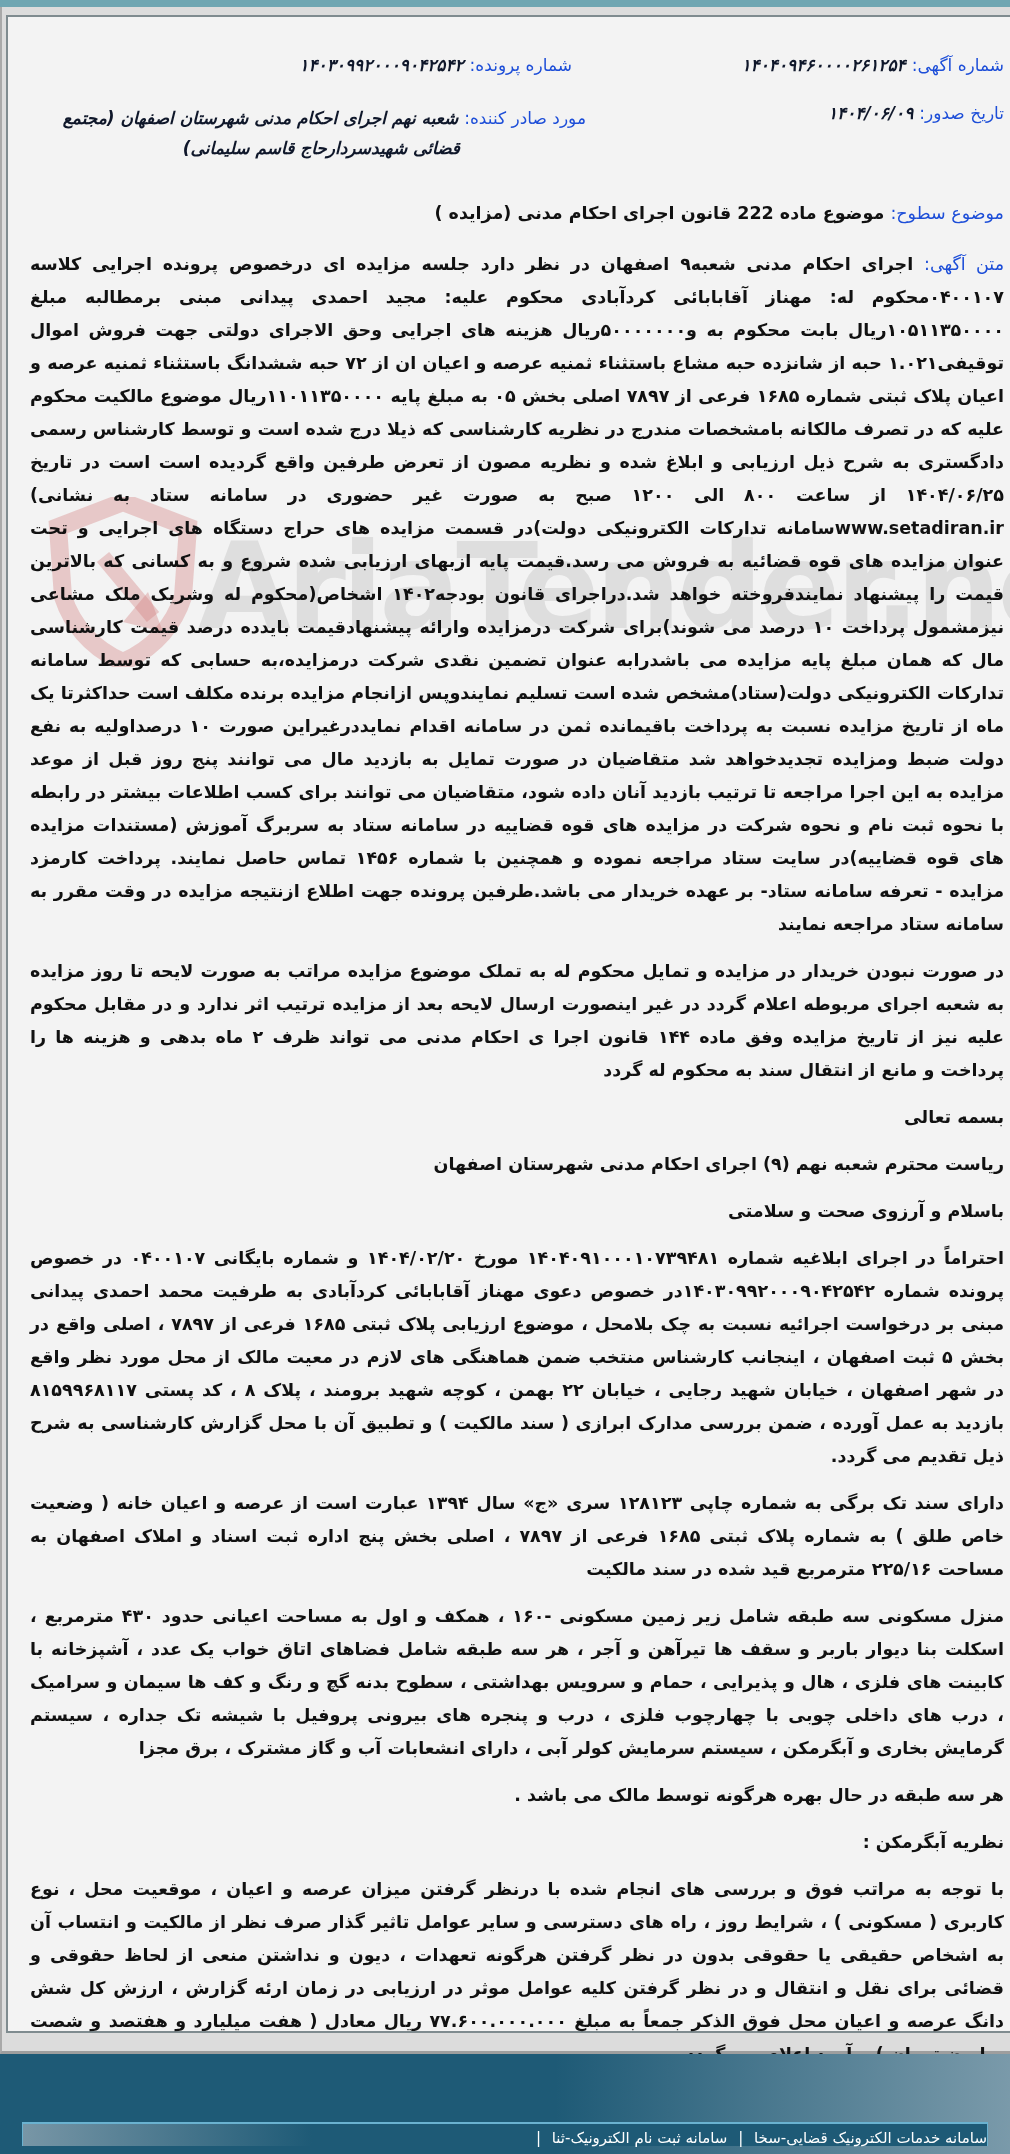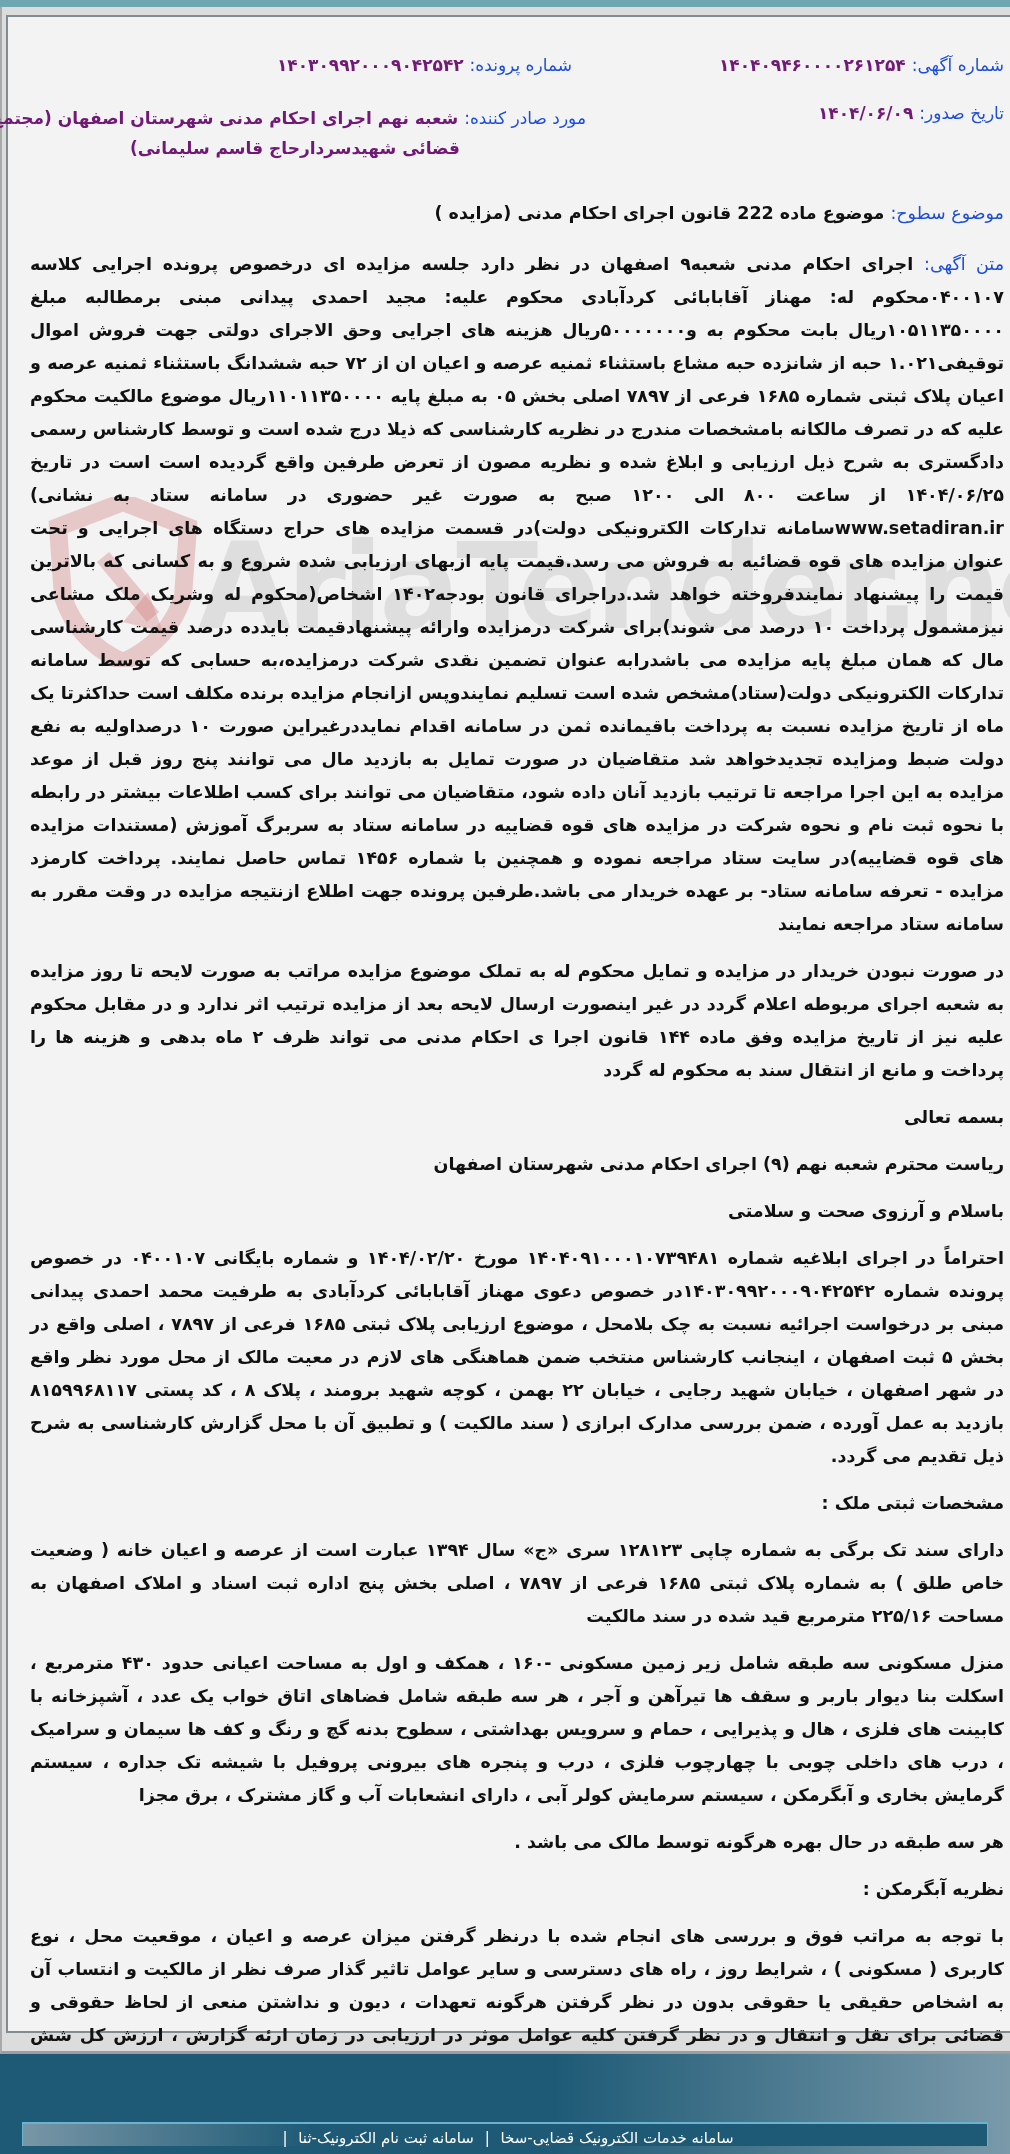--- a/index.html
+++ b/index.html
@@ -30,38 +30,38 @@
   }
   .wm-text {
     position: absolute; left: 150px; top: 20px;
     font-family: "DejaVu Sans", sans-serif; font-weight: bold; font-size: 120px;
     color: rgba(170,170,170,0.28); letter-spacing: -4px; direction: ltr; white-space: nowrap;
   }
   .wm-shield { position: absolute; left: 0; top: 0; }
 
   .meta-row { position: absolute; font-size: 17px; font-weight: bold; color: #111; white-space: nowrap; }
   .lbl { color: #1d4ed8; font-weight: normal; }
-  .val { font-weight: bold; color: #701a75; }
+  .val { font-weight: bold; color: #0f172a; font-style: italic; }
 
   .content {
     position: absolute; right: 8px; left: 22px; top: 180px;
     font-size: 17.5px; font-weight: bold; color: #111;
     line-height: 33px; text-align: justify;
   }
   .content p { margin: 0 0 14px 0; }
 
   .footer-bg {
     position: absolute; left: 0; top: 2054px; width: 1010px; height: 100px;
     background: linear-gradient(90deg, #1e5a76 0%, #1e5a76 55%, #7a9aaa 100%);
   }
   .footer-bar {
     position: absolute; left: 22px; top: 2122px; width: 966px; height: 24px;
     background: linear-gradient(90deg, #7896a6 0%, #1e5a76 30%, #1e5a76 100%);
     border-top: 2px solid #6ab2d0; border-left: 1px solid #6ab2d0; border-right: 1px solid #6ab2d0;
-    box-sizing: border-box; direction: rtl; text-align: center;
+    box-sizing: border-box; direction: rtl; 
     color: #fff; font-size: 15px; line-height: 28px;
   }
   .footer-bar a { color: #fff; text-decoration: none; }
   .sep { padding: 0 6px; }
 </style>
 </head>
 <body>
 
 <div class="topbar"></div>
 
@@ -102,21 +102,20 @@
       </p>
       <p>
         <span class="lbl">متن آگهی:</span>
         <span>اجرای احکام مدنی شعبه۹ اصفهان در نظر دارد جلسه مزایده ای درخصوص پرونده اجرایی کلاسه ۰۴۰۰۱۰۷محکوم له: مهناز آقابابائی کردآبادی محکوم علیه: مجید احمدی پیدانی مبنی برمطالبه مبلغ ۱۰۵۱۱۳۵۰۰۰۰ریال بابت محکوم به و۵۰۰۰۰۰۰۰ریال  هزینه های اجرایی وحق الاجرای دولتی جهت فروش اموال توقیفی۱.۰۲۱ حبه از شانزده حبه مشاع باستثناء ثمنیه عرصه و اعیان ان از ۷۲ حبه ششدانگ باستثناء ثمنیه عرصه و اعیان  پلاک ثبتی شماره ۱۶۸۵ فرعی از ۷۸۹۷ اصلی بخش ۰۵  به مبلغ پایه ۱۱۰۱۱۳۵۰۰۰۰ریال موضوع مالکیت محکوم علیه  که در تصرف مالکانه بامشخصات مندرج در نظریه کارشناسی که ذیلا درج شده است و توسط کارشناس رسمی دادگستری به شرح ذیل ارزیابی و ابلاغ شده و نظریه مصون از تعرض طرفین واقع گردیده است است در تاریخ ۱۴۰۴/۰۶/۲۵ از ساعت ۸۰۰ الی ۱۲۰۰ صبح به صورت غیر حضوری در سامانه ستاد به نشانی) www.setadiran.irسامانه تدارکات الکترونیکی دولت)در قسمت مزایده های حراج دستگاه های اجرایی و تحت عنوان مزایده های قوه قضائیه به فروش می رسد.قیمت پایه ازبهای ارزیابی شده شروع و به کسانی که بالاترین قیمت را پیشنهاد نمایندفروخته خواهد شد.دراجرای قانون بودجه۱۴۰۲ اشخاص(محکوم له وشریک ملک مشاعی نیزمشمول پرداخت ۱۰ درصد می شوند)برای شرکت درمزایده وارائه پیشنهادقیمت بایدده درصد قیمت کارشناسی مال که همان مبلغ پایه مزایده می باشدرابه عنوان تضمین نقدی شرکت درمزایده،به حسابی که توسط سامانه تدارکات الکترونیکی دولت(ستاد)مشخص شده است تسلیم نمایندوپس ازانجام مزایده برنده مکلف است حداکثرتا یک ماه از تاریخ مزایده نسبت به پرداخت باقیمانده ثمن در سامانه اقدام نمایددرغیراین صورت ۱۰ درصداولیه به نفع دولت ضبط ومزایده تجدیدخواهد شد متقاضیان در صورت تمایل به بازدید مال  می توانند پنج روز قبل از موعد مزایده به این اجرا مراجعه تا ترتیب بازدید آنان داده شود، متقاضیان می توانند برای کسب اطلاعات بیشتر در رابطه با نحوه ثبت نام و نحوه شرکت در مزایده های قوه قضاییه در سامانه ستاد به سربرگ آموزش (مستندات مزایده های قوه قضاییه)در سایت ستاد مراجعه نموده و همچنین با شماره ۱۴۵۶ تماس حاصل نمایند. پرداخت کارمزد مزایده - تعرفه سامانه ستاد- بر عهده خریدار می باشد.طرفین پرونده جهت اطلاع ازنتیجه مزایده در وقت مقرر به سامانه ستاد مراجعه نمایند</span>
       </p>
       <p>در صورت نبودن خریدار در مزایده و تمایل محکوم له به تملک موضوع مزایده مراتب به صورت لایحه تا روز مزایده  به شعبه اجرای مربوطه اعلام گردد  در غیر اینصورت ارسال لایحه بعد از مزایده ترتیب اثر ندارد  و در مقابل محکوم علیه نیز از تاریخ مزایده وفق ماده ۱۴۴ قانون اجرا ی احکام مدنی می تواند ظرف ۲ ماه بدهی و هزینه ها را پرداخت و مانع از انتقال سند به محکوم له گردد</p>
       <p>بسمه تعالی</p>
       <p>ریاست محترم شعبه نهم (۹) اجرای احکام مدنی شهرستان اصفهان</p>
       <p>باسلام و آرزوی صحت و سلامتی</p>
       <p>احتراماً در اجرای ابلاغیه شماره ۱۴۰۴۰۹۱۰۰۰۱۰۷۳۹۴۸۱ مورخ ۱۴۰۴/۰۲/۲۰ و شماره بایگانی ۰۴۰۰۱۰۷ در خصوص پرونده شماره ۱۴۰۳۰۹۹۲۰۰۰۹۰۴۲۵۴۲در خصوص دعوی مهناز آقابابائی کردآبادی  به طرفیت محمد احمدی پیدانی مبنی بر درخواست اجرائیه نسبت به چک بلامحل ، موضوع ارزیابی پلاک ثبتی ۱۶۸۵ فرعی از ۷۸۹۷ ، اصلی واقع در بخش ۵ ثبت اصفهان ، اینجانب کارشناس منتخب ضمن هماهنگی های لازم در معیت مالک از محل مورد نظر واقع در شهر اصفهان ، خیابان شهید رجایی ، خیابان ۲۲ بهمن ، کوچه شهید برومند ، پلاک ۸ ، کد پستی ۸۱۵۹۹۶۸۱۱۷ بازدید به عمل آورده ، ضمن بررسی مدارک ابرازی ( سند  مالکیت ) و تطبیق آن با محل گزارش کارشناسی به شرح ذیل تقدیم می گردد.</p>
-      <p>مشخصات ثبتی ملک :</p>
       <p>دارای سند تک برگی به شماره چاپی ۱۲۸۱۲۳ سری «ج» سال ۱۳۹۴ عبارت است از عرصه و اعیان خانه  ( وضعیت خاص طلق ) به شماره پلاک ثبتی ۱۶۸۵ فرعی از ۷۸۹۷ ، اصلی بخش پنج اداره ثبت اسناد و املاک اصفهان به مساحت ۲۲۵/۱۶ مترمربع  قید شده در سند مالکیت</p>
       <p>منزل مسکونی سه طبقه شامل زیر زمین مسکونی -۱۶۰ ، همکف و اول به مساحت اعیانی حدود ۴۳۰ مترمربع ، اسکلت بنا دیوار باربر و سقف ها تیرآهن و آجر ، هر سه طبقه شامل فضاهای اتاق خواب یک عدد ، آشپزخانه با کابینت های فلزی ، هال و پذیرایی ، حمام و سرویس بهداشتی ، سطوح بدنه گچ و رنگ و کف ها سیمان و سرامیک ، درب های داخلی چوبی با چهارچوب فلزی ، درب و پنجره های بیرونی پروفیل با شیشه تک جداره ، سیستم گرمایش بخاری و آبگرمکن ، سیستم سرمایش کولر آبی ، دارای انشعابات آب و گاز مشترک ، برق مجزا</p>
       <p>هر سه طبقه در حال بهره هرگونه توسط مالک می باشد .</p>
       <p>نظریه آبگرمکن :</p>
       <p>با توجه به مراتب فوق و بررسی های انجام شده با درنظر گرفتن میزان عرصه و اعیان ،  موقعیت محل  ، نوع کاربری ( مسکونی ) ، شرایط روز ، راه های دسترسی و سایر عوامل تاثیر گذار صرف نظر از مالکیت و انتساب آن به اشخاص حقیقی یا حقوقی بدون در نظر گرفتن هرگونه تعهدات ، دیون و نداشتن منعی از لحاظ حقوقی و قضائی برای نقل و انتقال و در نظر گرفتن کلیه عوامل موثر در ارزیابی در زمان ارئه گزارش  ، ارزش کل شش دانگ عرصه و اعیان محل فوق الذکر  جمعاً به مبلغ ۷۷.۶۰۰.۰۰۰.۰۰۰ ریال معادل ( هفت میلیارد و هفتصد و شصت میلیون تومان ) برآورد اعلام می گردد.</p>
     </div>
   </div>
 </div>
 
 <div class="footer-bg"></div>

